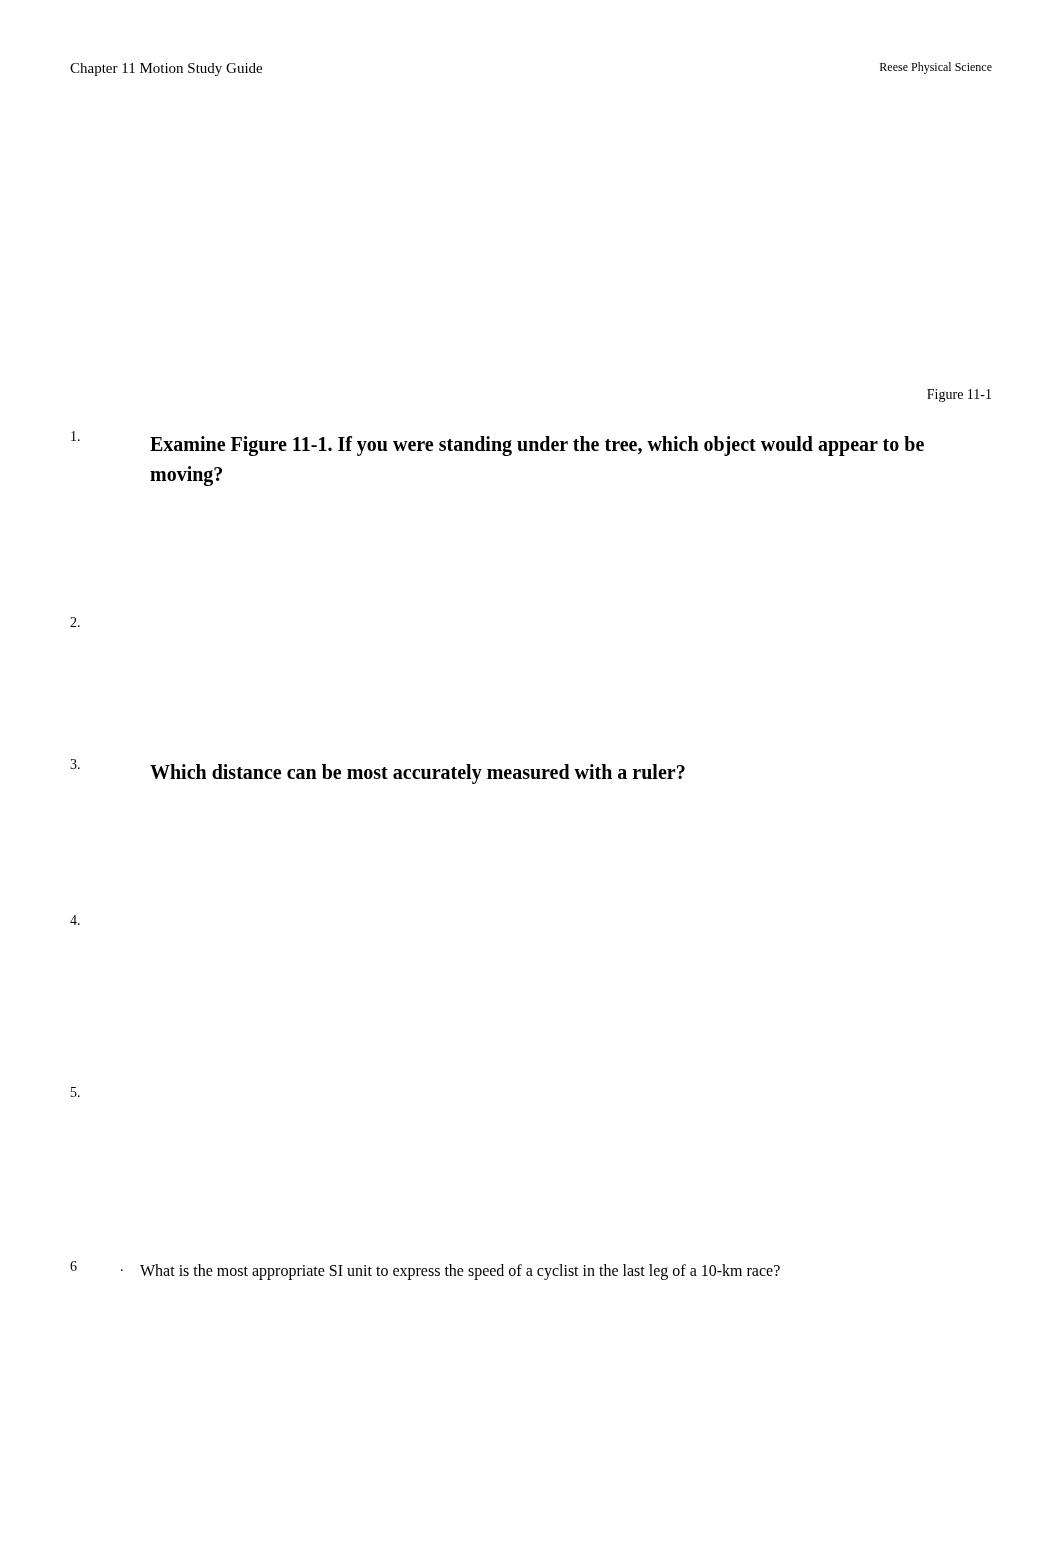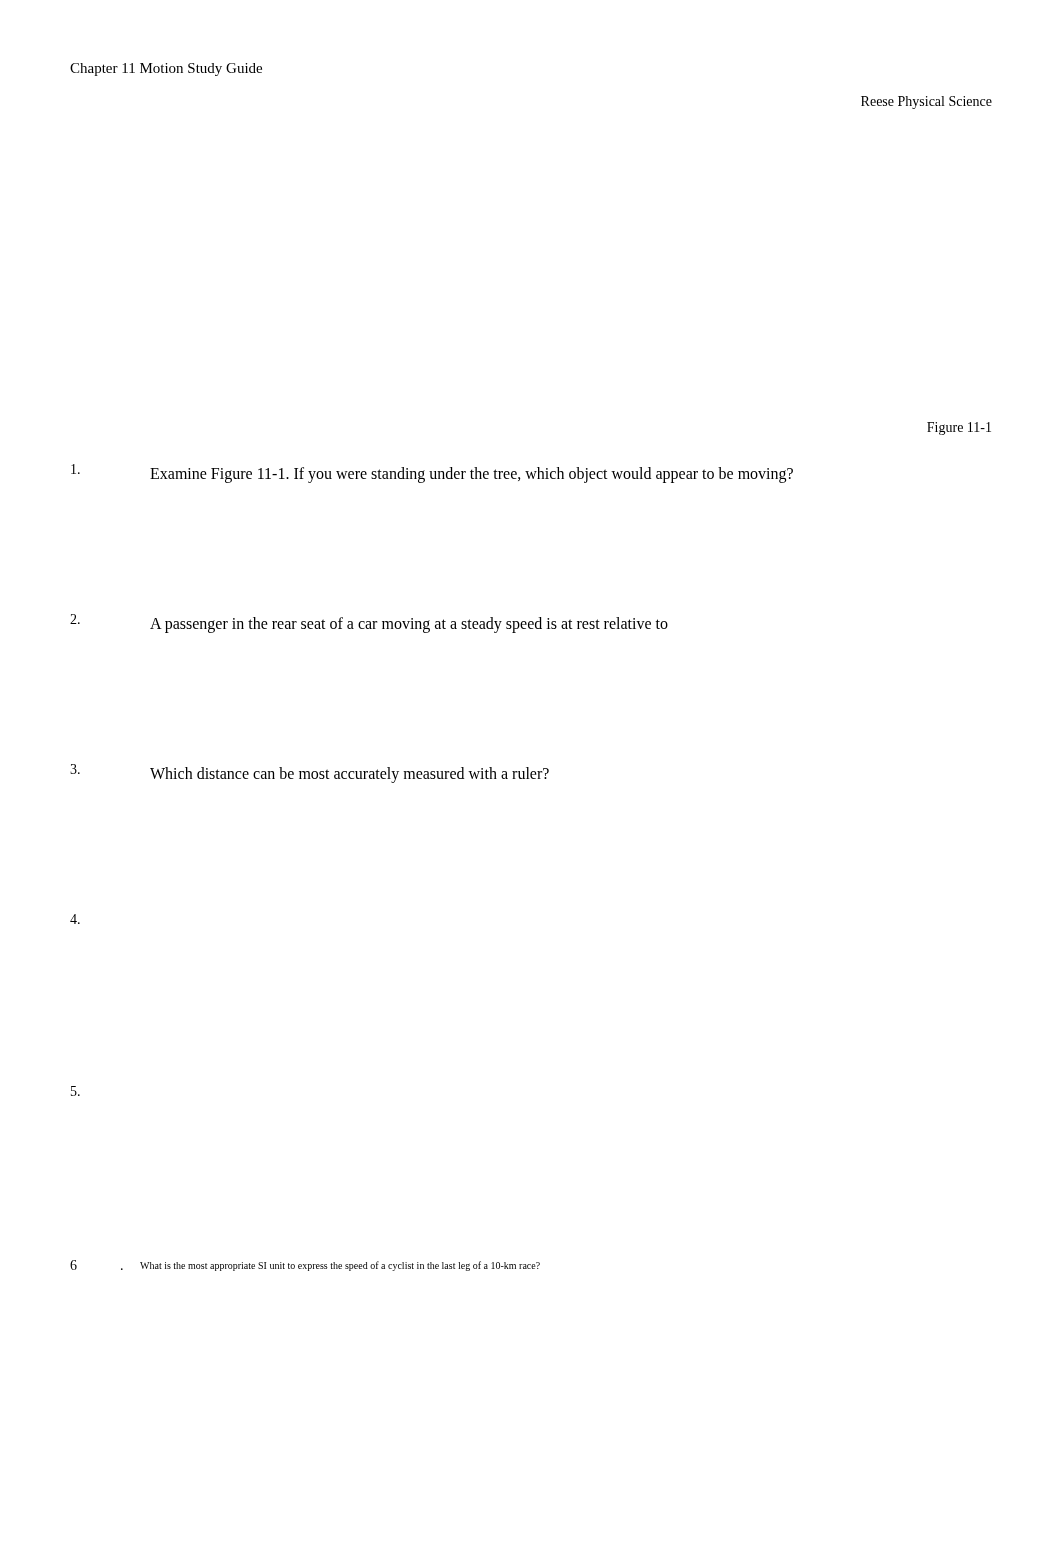--- a/index.html
+++ b/index.html
@@ -31,23 +31,22 @@
       align-items: flex-start;
       margin-bottom: 20px;
     }
 
     .header-left {
       font-size: 15px;
       font-weight: normal;
     }
 
     .header-right {
-      font-size: 14px;
+      font-size: 12px;
       font-weight: normal;
-      margin-top: 34px;
     }
 
     .figure-area {
       height: 290px;
       display: flex;
       align-items: flex-end;
       justify-content: center;
       padding-bottom: 10px;
     }
 
@@ -69,22 +68,23 @@
     }
 
     .question-number {
       min-width: 80px;
       font-size: 14px;
       padding-top: 0;
     }
 
     .question-text {
       flex: 1;
-      font-size: 16px;
+      font-size: 20px;
       line-height: 1.5;
+      font-weight: bold;
     }
 
     .question-spacer {
       height: 70px;
     }
 
     .q1-block {
       padding-top: 10px;
     }
 
@@ -115,21 +115,21 @@
       font-size: 14px;
     }
 
     .q6-dot {
       min-width: 20px;
       font-size: 14px;
     }
 
     .q6-text {
       flex: 1;
-      font-size: 10px;
+      font-size: 16px;
       line-height: 1.5;
     }
   </style>
 </head>
 <body>
 
 <div class="page">
 
   <div class="header">
     <div class="header-left">Chapter 11 Motion Study Guide</div>
@@ -146,21 +146,20 @@
 
     <div class="question q1-block">
       <div class="question-number">1.</div>
       <div class="question-text">Examine Figure 11-1. If you were standing under the tree, which object would appear to be moving?</div>
     </div>
 
     <div class="question-spacer"></div>
 
     <div class="question q2-block">
       <div class="question-number">2.</div>
-      <div class="question-text">A passenger in the rear seat of a car moving at a steady speed is at rest relative to</div>
     </div>
 
     <div class="question-spacer"></div>
 
     <div class="question q3-block">
       <div class="question-number">3.</div>
       <div class="question-text">Which distance can be most accurately measured with a ruler?</div>
     </div>
 
     <div class="question-spacer"></div>

